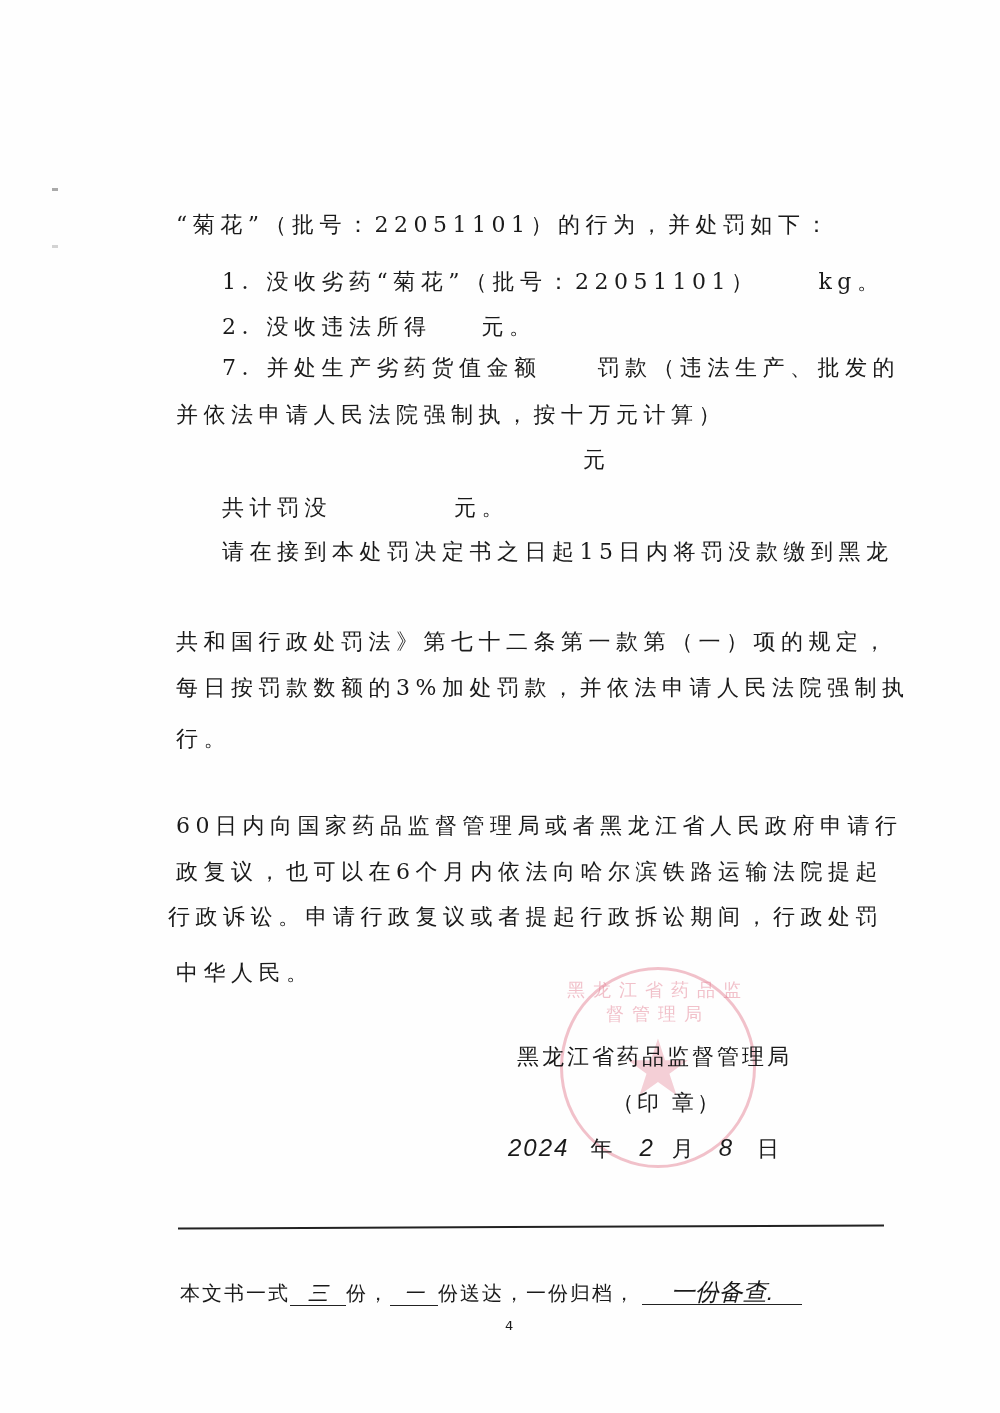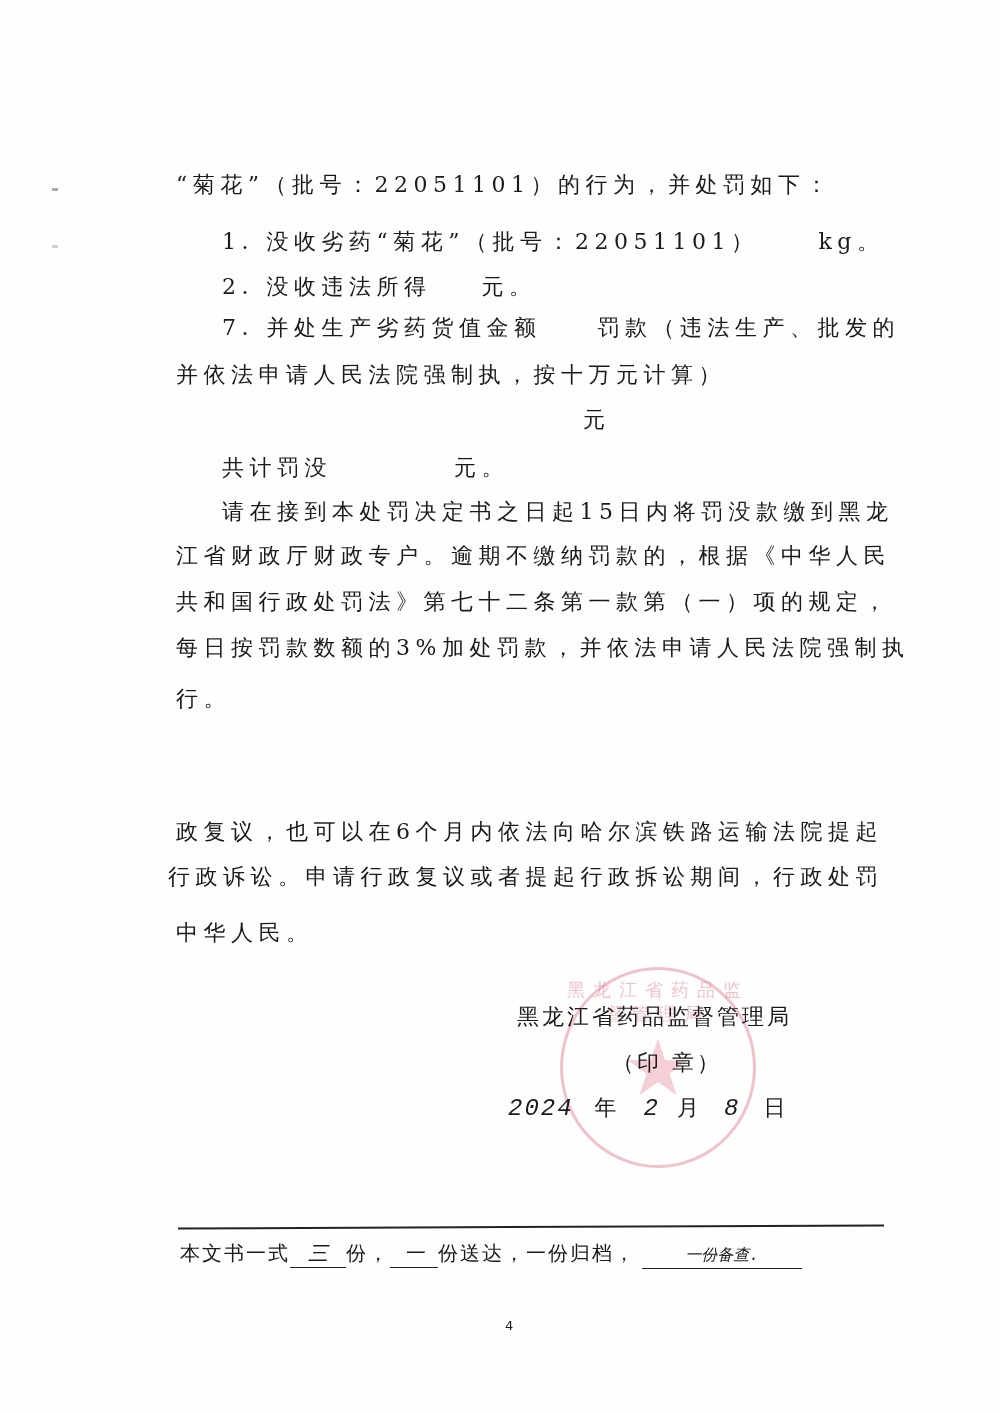--- a/index.html
+++ b/index.html
@@ -4,25 +4,25 @@
   <style>
     html, body { margin: 0; padding: 0; background: #ffffff; }
     body {
       width: 1000px; height: 1413px; position: relative; overflow: hidden;
       font-family: "DejaVu Serif", "Liberation Serif", serif;
       color: #1a1a1a;
     }
     .page { position: absolute; inset: 0; background: #fefefe; }
     .line {
       position: absolute; left: 0; white-space: nowrap;
-      font-size: 22px; letter-spacing: 5.5px; line-height: 30px;
+      font-size: 22px; letter-spacing: 5.5px; line-height: 30px; margin-top: 40px;
     }
     .blank { display: inline-block; }
     .hand {
-      font-family: Liberation Mono, monospace; font-style: italic;
+      font-family: Liberation Sans, sans-serif; font-style: italic;
       font-size: 24px; letter-spacing: 2px;
     }
     .seal {
       position: absolute; left: 560px; top: 967px; width: 190px; height: 195px;
       border: 3px solid rgba(226, 120, 140, 0.45); border-radius: 50%;
     }
     .seal-star {
       position: absolute; left: 50%; top: 50%; transform: translate(-50%, -50%);
       font-size: 78px; color: rgba(226, 120, 140, 0.35); font-family: "DejaVu Sans", sans-serif;
       letter-spacing: 0;
@@ -75,40 +75,40 @@
 
   <div class="line" style="left:176px;top:360px">并依法申请人民法院强制执，按十万元计算）</div>
 
   <div class="line" style="left:583px;top:405px">元</div>
 
   <div class="line" style="left:222px;top:453px">
     <span>共计罚没</span><span class="blank" style="width:122px"></span><span>元。</span>
   </div>
 
   <div class="line" style="left:222px;top:497px">请在接到本处罚决定书之日起15日内将罚没款缴到黑龙</div>
-  <div class="line" style="left:176px;top:541px">江省财政厅财政专户。逾期不缴纳罚款的，根据《中华人民</div>
   <div class="line" style="left:176px;top:587px">共和国行政处罚法》第七十二条第一款第（一）项的规定，</div>
   <div class="line" style="left:176px;top:633px">每日按罚款数额的3%加处罚款，并依法申请人民法院强制执</div>
   <div class="line" style="left:176px;top:684px">行。</div>
 
+  <div class="line" style="left:176px;top:771px">60日内向国家药品监督管理局或者黑龙江省人民政府申请行</div>
   <div class="line" style="left:176px;top:817px">政复议，也可以在6个月内依法向哈尔滨铁路运输法院提起</div>
   <div class="line" style="left:168px;top:862px">行政诉讼。申请行政复议或者提起行政拆讼期间，行政处罚</div>
   <div class="line" style="left:176px;top:918px">中华人民。</div>
 
   <div class="line" style="left:517px;top:1002px;letter-spacing:3px">黑龙江省药品监督管理局</div>
   <div class="line" style="left:612px;top:1048px;letter-spacing:3px">（印  章）</div>
   <div class="line" style="left:508px;top:1093px;letter-spacing:0">
     <span class="hand">2024</span>
     <span style="margin-left:14px">年</span>
     <span class="hand" style="margin-left:20px">2</span>
     <span style="margin-left:10px">月</span>
     <span class="hand" style="margin-left:18px">8</span>
     <span style="margin-left:16px">日</span>
   </div>
 
   <div class="rule" style="left:178px;top:1226px;width:706px;transform:rotate(-0.25deg)"></div>
 
   <div class="line" style="left:180px;top:1238px;font-family:'DejaVu Sans',sans-serif;font-size:20px;letter-spacing:2px">
-    <span>本文书一式</span><span class="uline hand" style="width:56px;font-size:20px">三</span><span>份，</span><span class="uline hand" style="width:48px;font-size:20px">一</span><span>份送达，一份归档，</span><span class="uline hand" style="width:160px;margin-left:6px;font-size:16px">一份备查.</span>
+    <span>本文书一式</span><span class="uline hand" style="width:56px;font-size:20px">三</span><span>份，</span><span class="uline hand" style="width:48px;font-size:20px">一</span><span>份送达，一份归档，</span><span class="uline hand" style="width:160px;margin-left:6px;font-size:24px">一份备查.</span>
   </div>
 
   <div class="pagenum">4</div>
 </div>
 
 </body></html>

